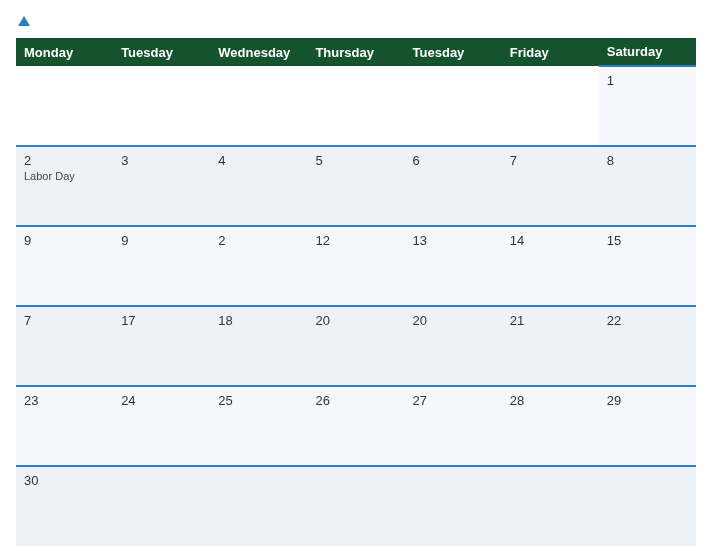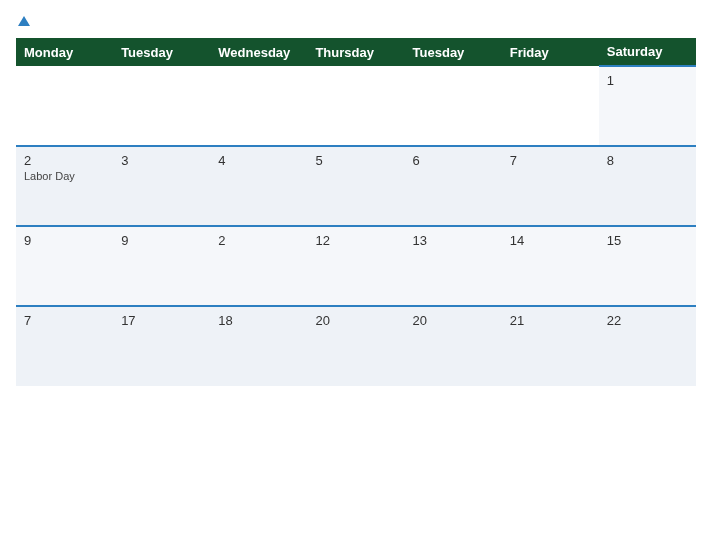--- a/index.html
+++ b/index.html
@@ -214,15 +214,49 @@
           <td>
             <span class="day-number">20</span>
           </td>
           <td>
             <span class="day-number">21</span>
           </td>
           <td>
             <span class="day-number">22</span>
           </td>
         </tr>
+        <tr>
+          <td>
+            <span class="day-number">23</span>
+          </td>
+          <td>
+            <span class="day-number">24</span>
+          </td>
+          <td>
+            <span class="day-number">25</span>
+          </td>
+          <td>
+            <span class="day-number">26</span>
+          </td>
+          <td>
+            <span class="day-number">27</span>
+          </td>
+          <td>
+            <span class="day-number">28</span>
+          </td>
+          <td>
+            <span class="day-number">29</span>
+          </td>
+        </tr>
+        <tr class="last-row">
+          <td>
+            <span class="day-number">30</span>
+          </td>
+          <td></td>
+          <td></td>
+          <td></td>
+          <td></td>
+          <td></td>
+          <td></td>
+        </tr>
       </tbody>
   </table>
 </div>
 
 </body></html>

